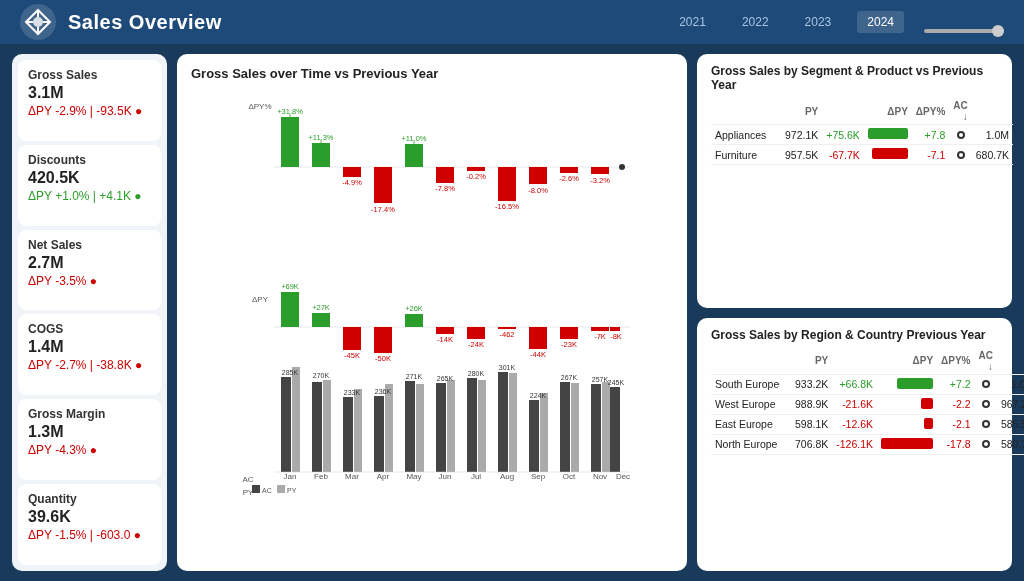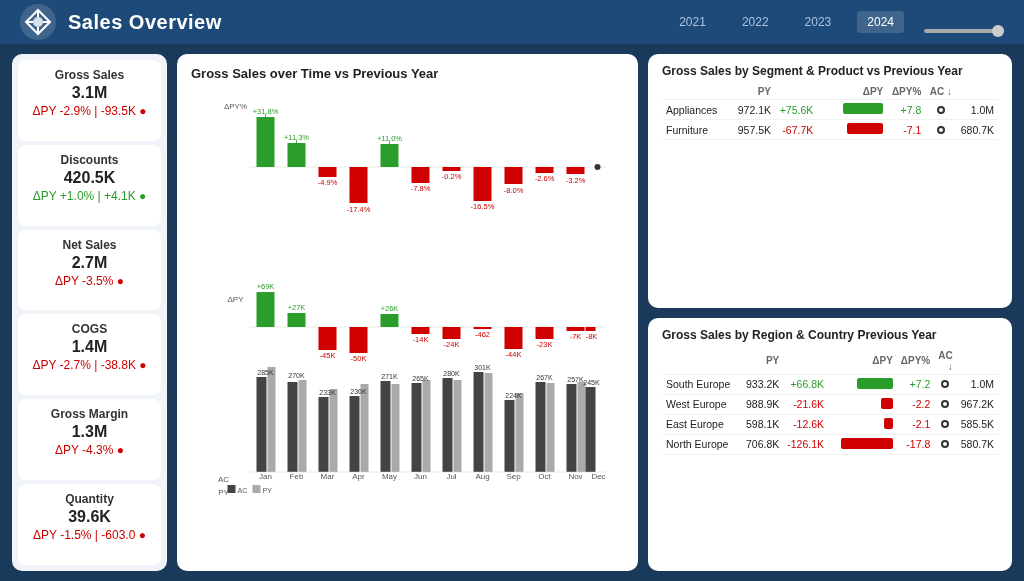--- a/index.html
+++ b/index.html
@@ -86,21 +86,20 @@
       display: flex;
       flex-direction: column;
       padding: 6px;
       gap: 4px;
       flex-shrink: 0;
     }
     .kpi-card {
       background: white;
       border-radius: 8px;
       padding: 8px 10px;
-      text-align: center;
       flex: 1;
     }
     .kpi-label {
       font-size: 12px;
       font-weight: 600;
       color: #333;
     }
     .kpi-value {
       font-size: 16px;
       font-weight: 700;
@@ -127,21 +126,21 @@
     }
     .chart-title {
       font-size: 13px;
       font-weight: 700;
       color: #222;
       margin-bottom: 6px;
     }
 
     
     .right-panel {
-      width: 364px;
+      width: 315px;
       display: flex;
       flex-direction: column;
       gap: 10px;
       flex-shrink: 0;
     }
     .segment-card, .region-card {
       background: white;
       border-radius: 10px;
       padding: 10px 14px;
       flex: 1;

